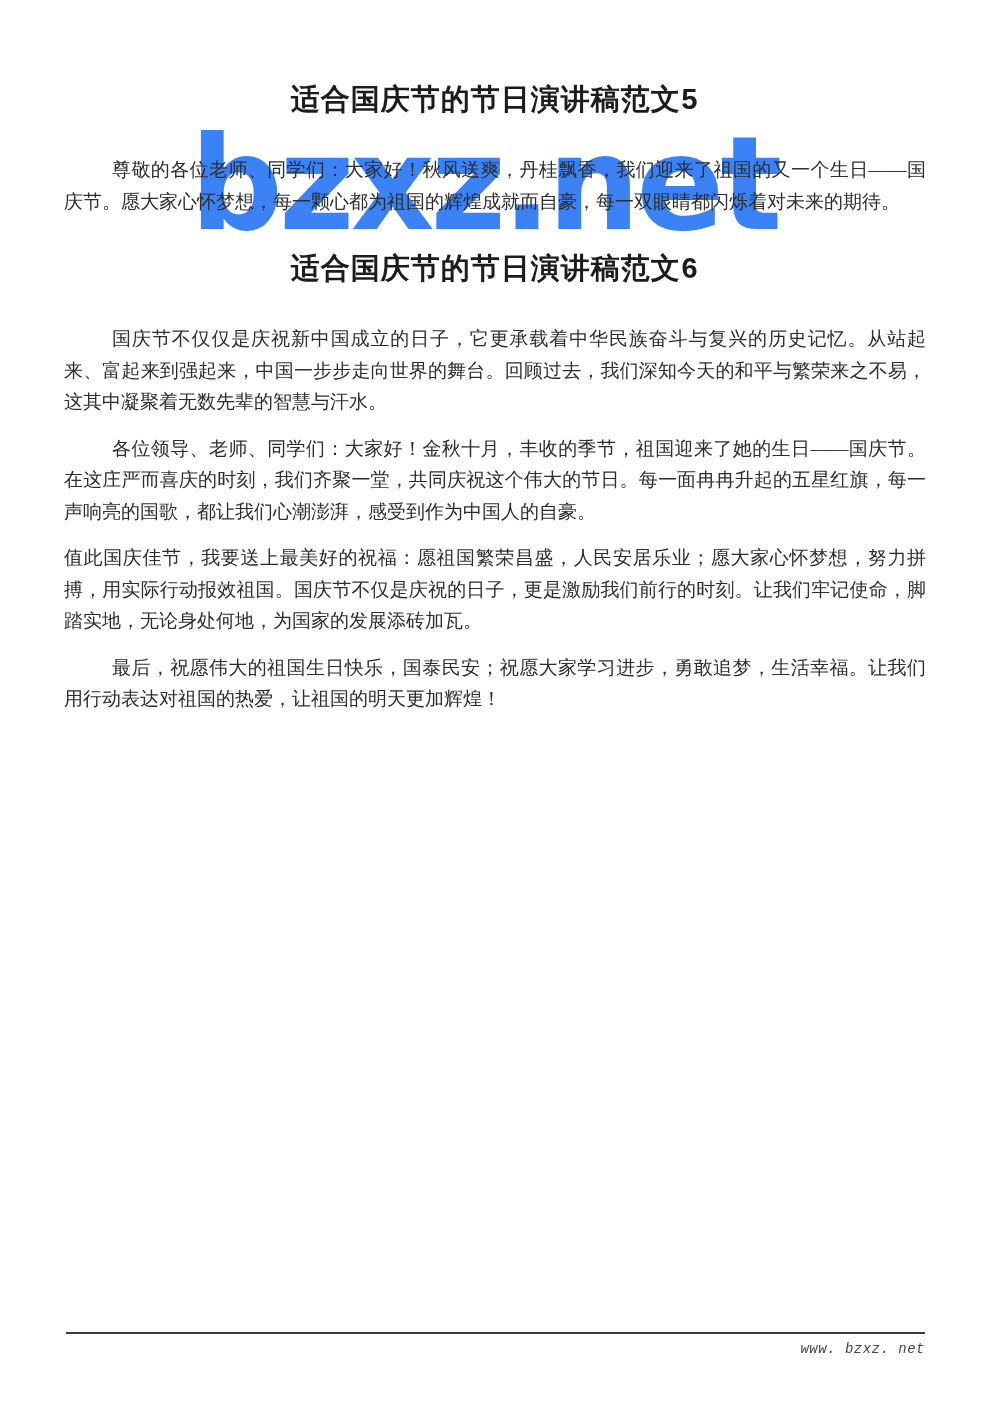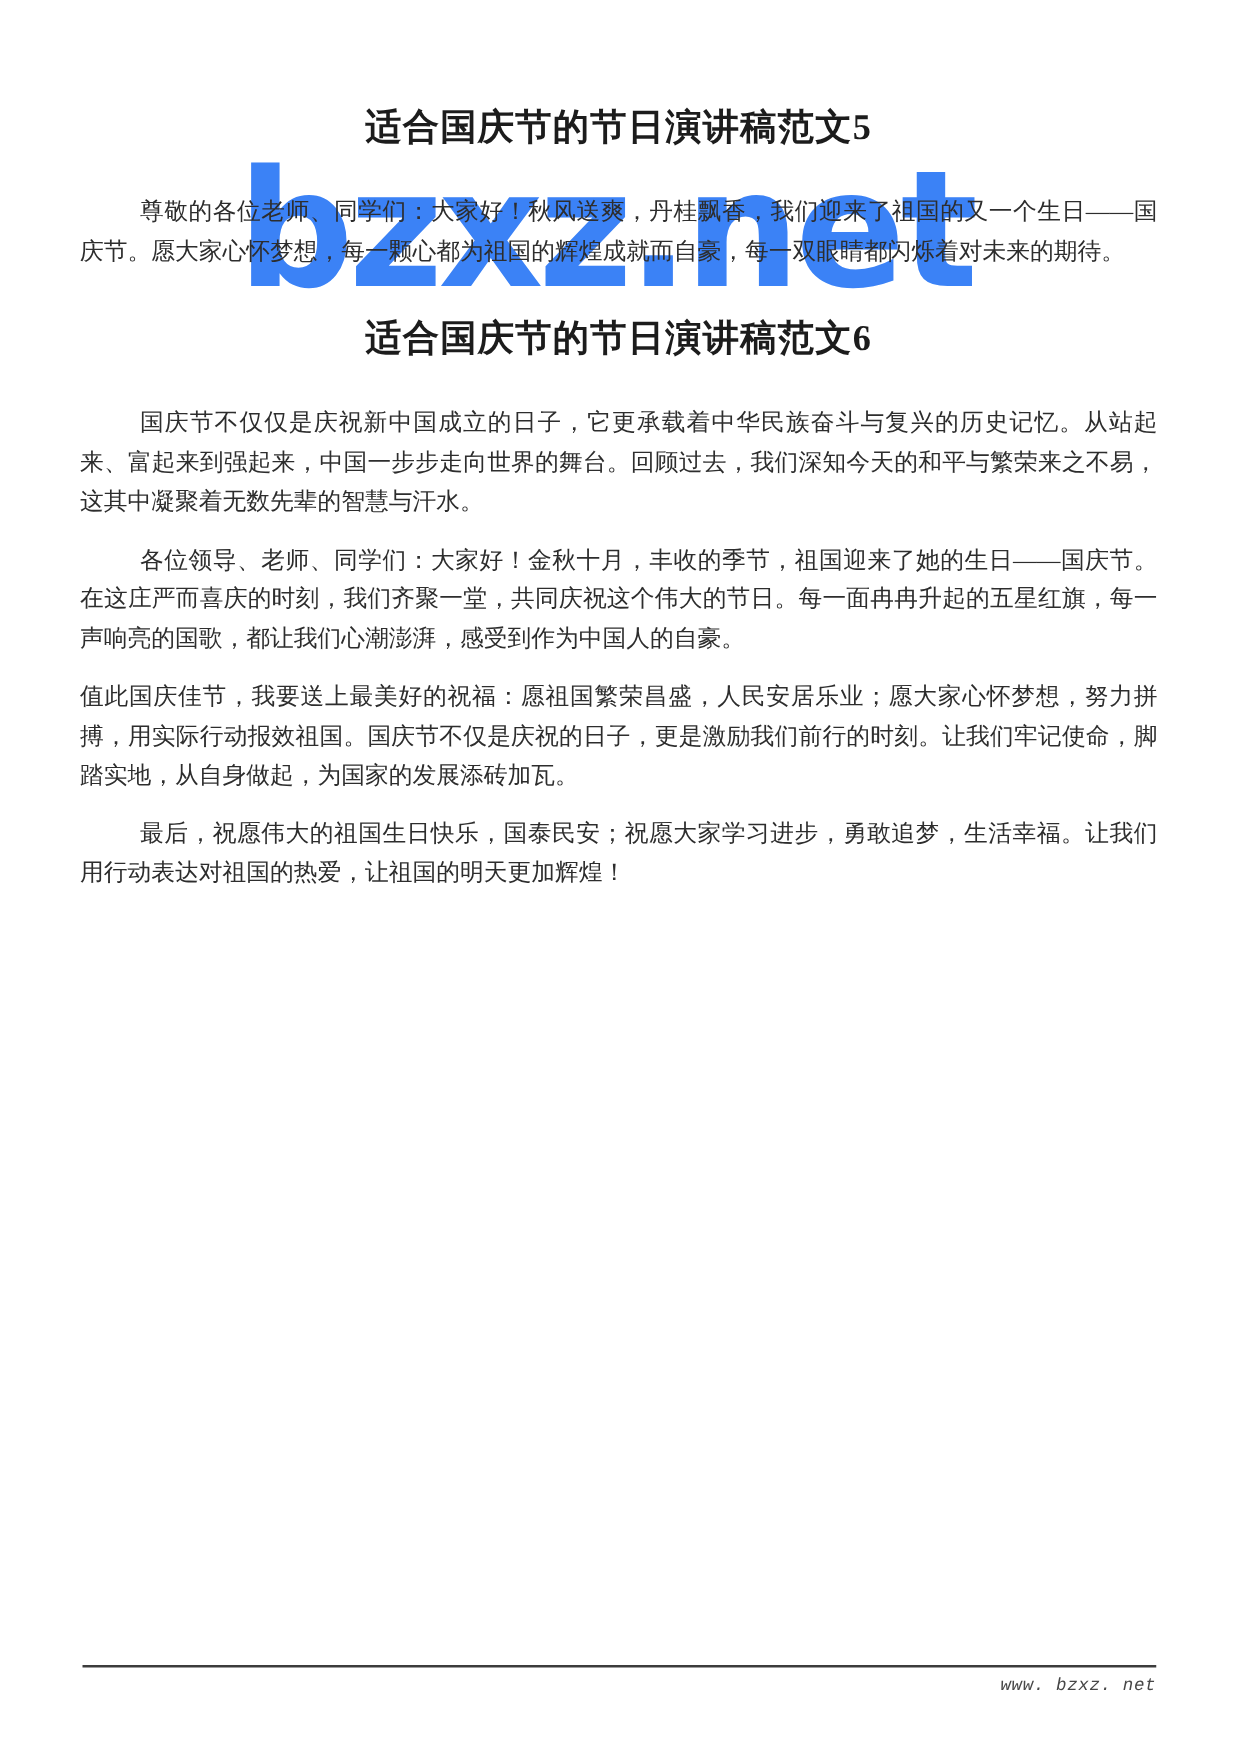--- a/index.html
+++ b/index.html
@@ -29,21 +29,21 @@
     user-select: none;
     white-space: nowrap;
   }
   .content {
     position: relative;
     z-index: 1;
     padding: 84px 67px 0 64px;
   }
   .article-title {
     margin: 0 0 34px 0;
-    font-family: Liberation Serif, serif;
+    font-family: Liberation Mono, monospace;
     font-weight: bold;
     font-size: 29px;
     line-height: 36px;
     text-align: center;
     color: #1c1c1c;
     letter-spacing: 1px;
   }
   section.article { margin: 0; }
   section.article + section.article { margin-top: 36px; }
   .article p {
@@ -87,21 +87,21 @@
   <div class="content" id="articles-root">
   <section class="article">
     <h1 class="article-title">适合国庆节的节日演讲稿范文5</h1>
   <p>尊敬的各位老师、同学们：大家好！秋风送爽，丹桂飘香，我们迎来了祖国的又一个生日——国庆节。愿大家心怀梦想，每一颗心都为祖国的辉煌成就而自豪，每一双眼睛都闪烁着对未来的期待。</p>
       </section>
 
   <section class="article">
     <h1 class="article-title">适合国庆节的节日演讲稿范文6</h1>
   <p>国庆节不仅仅是庆祝新中国成立的日子，它更承载着中华民族奋斗与复兴的历史记忆。从站起来、富起来到强起来，中国一步步走向世界的舞台。回顾过去，我们深知今天的和平与繁荣来之不易，这其中凝聚着无数先辈的智慧与汗水。</p>
         <p>各位领导、老师、同学们：大家好！金秋十月，丰收的季节，祖国迎来了她的生日——国庆节。在这庄严而喜庆的时刻，我们齐聚一堂，共同庆祝这个伟大的节日。每一面冉冉升起的五星红旗，每一声响亮的国歌，都让我们心潮澎湃，感受到作为中国人的自豪。</p>
-        <p class="no-indent">值此国庆佳节，我要送上最美好的祝福：愿祖国繁荣昌盛，人民安居乐业；愿大家心怀梦想，努力拼搏，用实际行动报效祖国。国庆节不仅是庆祝的日子，更是激励我们前行的时刻。让我们牢记使命，脚踏实地，从自身做起，为国家的发展添砖加瓦。</p>
+        <p class="no-indent">值此国庆佳节，我要送上最美好的祝福：愿祖国繁荣昌盛，人民安居乐业；愿大家心怀梦想，努力拼搏，用实际行动报效祖国。国庆节不仅是庆祝的日子，更是激励我们前行的时刻。让我们牢记使命，脚踏实地，无论身处何地，为国家的发展添砖加瓦。</p>
         <p>最后，祝愿伟大的祖国生日快乐，国泰民安；祝愿大家学习进步，勇敢追梦，生活幸福。让我们用行动表达对祖国的热爱，让祖国的明天更加辉煌！</p>
       </section>
 </div>
 
   <div class="footer">
     <div class="footer-rule"></div>
     <div class="footer-site">www. bzxz. net</div>
   </div>
 
 </div>

